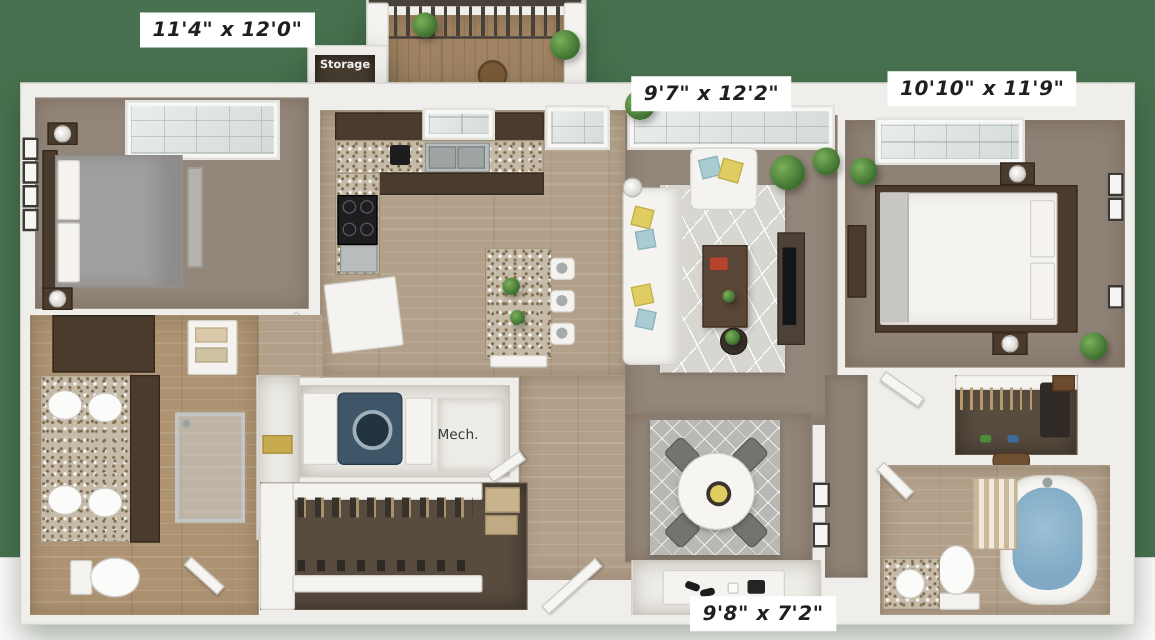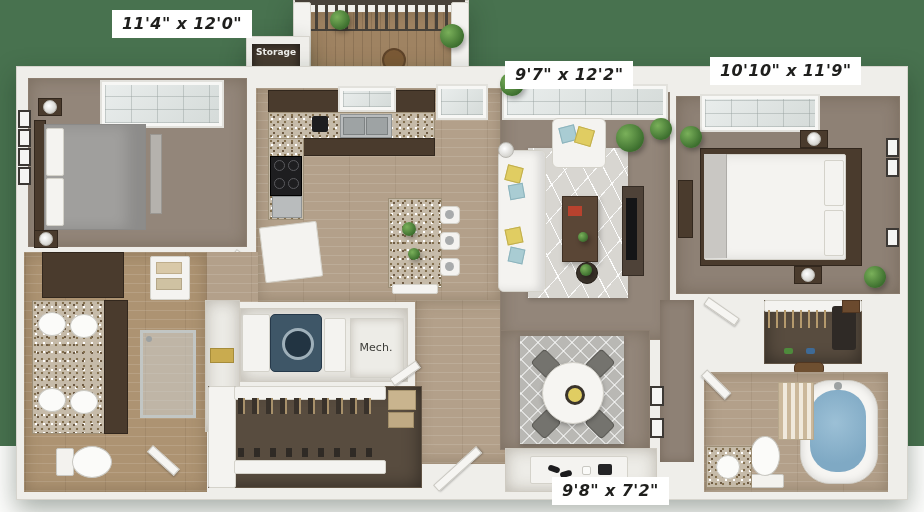--- a/index.html
+++ b/index.html
@@ -222,21 +222,21 @@
 
   <div class="abs whitefloor floor" style="left:205px;top:300px;width:33px;height:130px;"></div>
   <div class="abs" style="left:210px;top:348px;width:22px;height:13px;background:#c9ab4f;border:1px solid #a68c3a;"></div>
   <div class="abs" style="left:212px;top:390px;width:20px;height:9px;background:#3e362d;border-radius:2px;"></div>
   <div class="abs whitefloor floor" style="left:240px;top:308px;width:166px;height:72px;"></div>
   <div class="abs white-furn" style="left:242px;top:314px;width:26px;height:56px;"></div>
   <div class="abs" style="left:270px;top:314px;width:50px;height:56px;background:#3e5667;border:1px solid #26394a;border-radius:5px;"></div>
   <div class="abs" style="left:282px;top:328px;width:26px;height:26px;border-radius:50%;background:#223442;border:3px solid #9fb0ba;"></div>
   <div class="abs white-furn" style="left:324px;top:318px;width:20px;height:52px;"></div>
   <div class="abs whitefloor" style="left:350px;top:318px;width:52px;height:58px;border:1px solid #d2d0c9;box-shadow:inset 0 0 8px rgba(80,65,45,.25);"></div>
-  <div class="abs mini-label" style="left:350px;top:342px;width:52px;text-align:center;">Mech.</div>
+  <div class="abs mini-label" style="left:350px;top:342px;width:52px;text-align:left;">Mech.</div>
 
   <div class="abs carpet-dark floor" style="left:208px;top:386px;width:212px;height:100px;"></div>
   <div class="abs white-furn" style="left:208px;top:386px;width:26px;height:100px;"></div>
   <div class="abs white-furn" style="left:234px;top:386px;width:150px;height:12px;"></div>
   <div class="abs" style="left:238px;top:398px;width:140px;height:16px;background:repeating-linear-gradient(90deg,#39322b 0 5px,#a8916b 5px 7px,rgba(0,0,0,0) 7px 14px);"></div>
   <div class="abs" style="left:238px;top:448px;width:140px;height:9px;background:repeating-linear-gradient(90deg,#2f2a25 0 6px,rgba(0,0,0,0) 6px 16px);"></div>
   <div class="abs white-furn" style="left:234px;top:460px;width:150px;height:12px;"></div>
   <div class="abs" style="left:388px;top:390px;width:26px;height:18px;background:#c9b48e;border:1px solid #a99670;"></div>
   <div class="abs" style="left:388px;top:412px;width:24px;height:14px;background:#c0aa84;border:1px solid #a18d68;"></div>
   <div class="abs door" style="left:392px;top:378px;width:30px;transform:rotate(-35deg);"></div>

